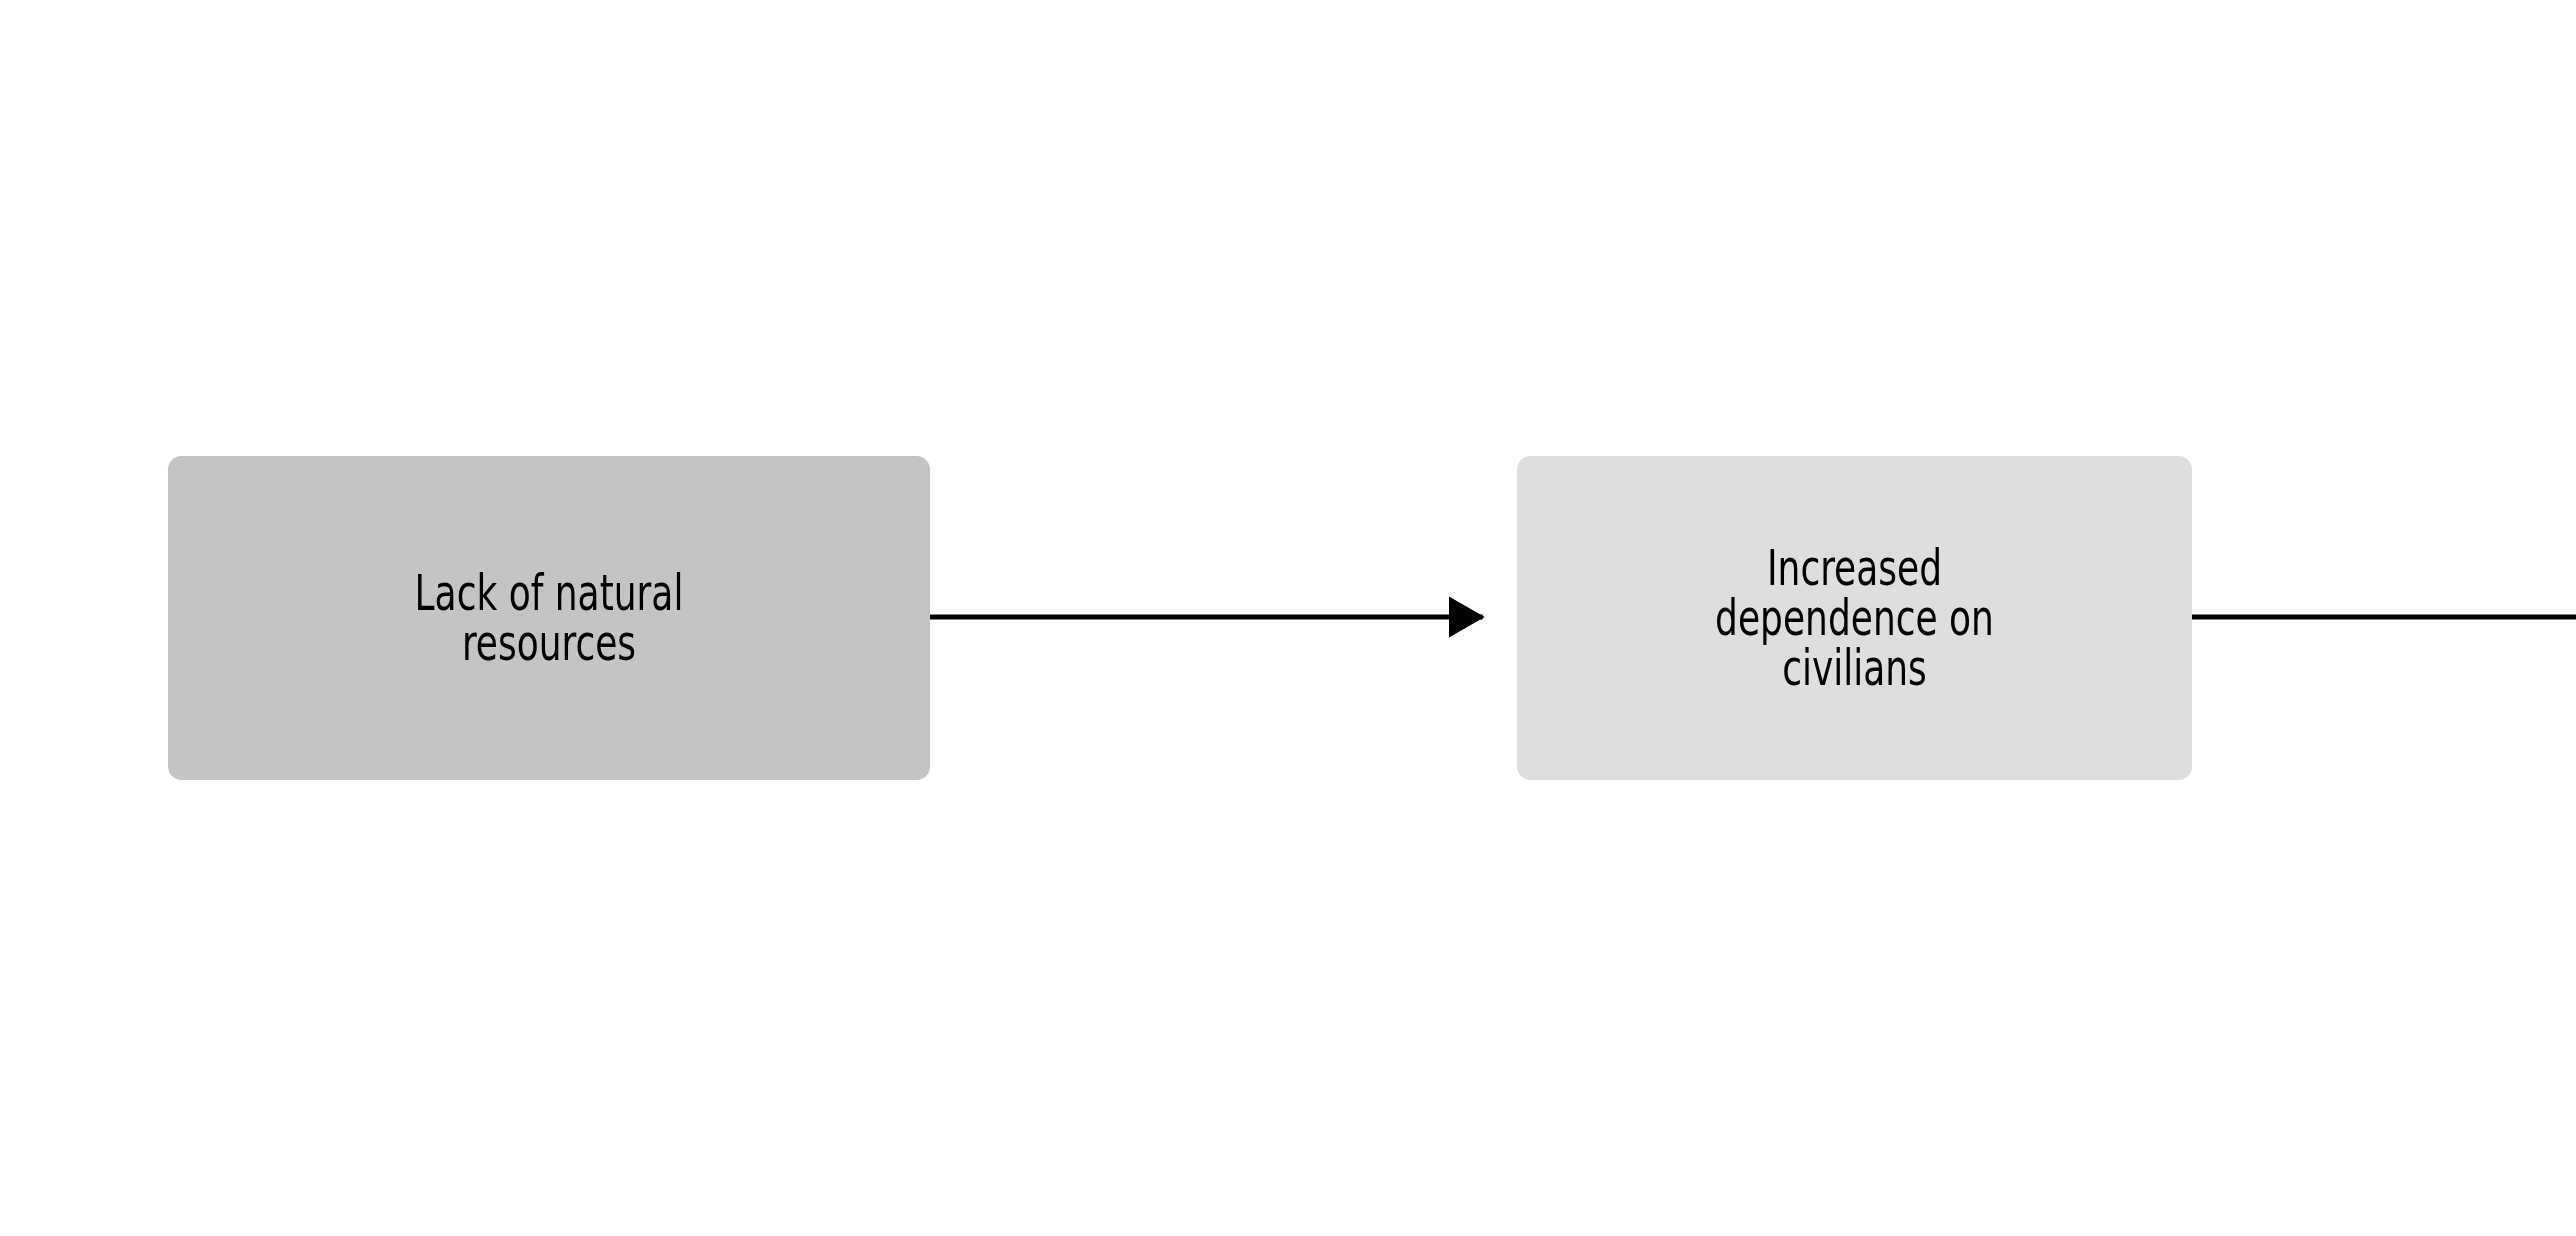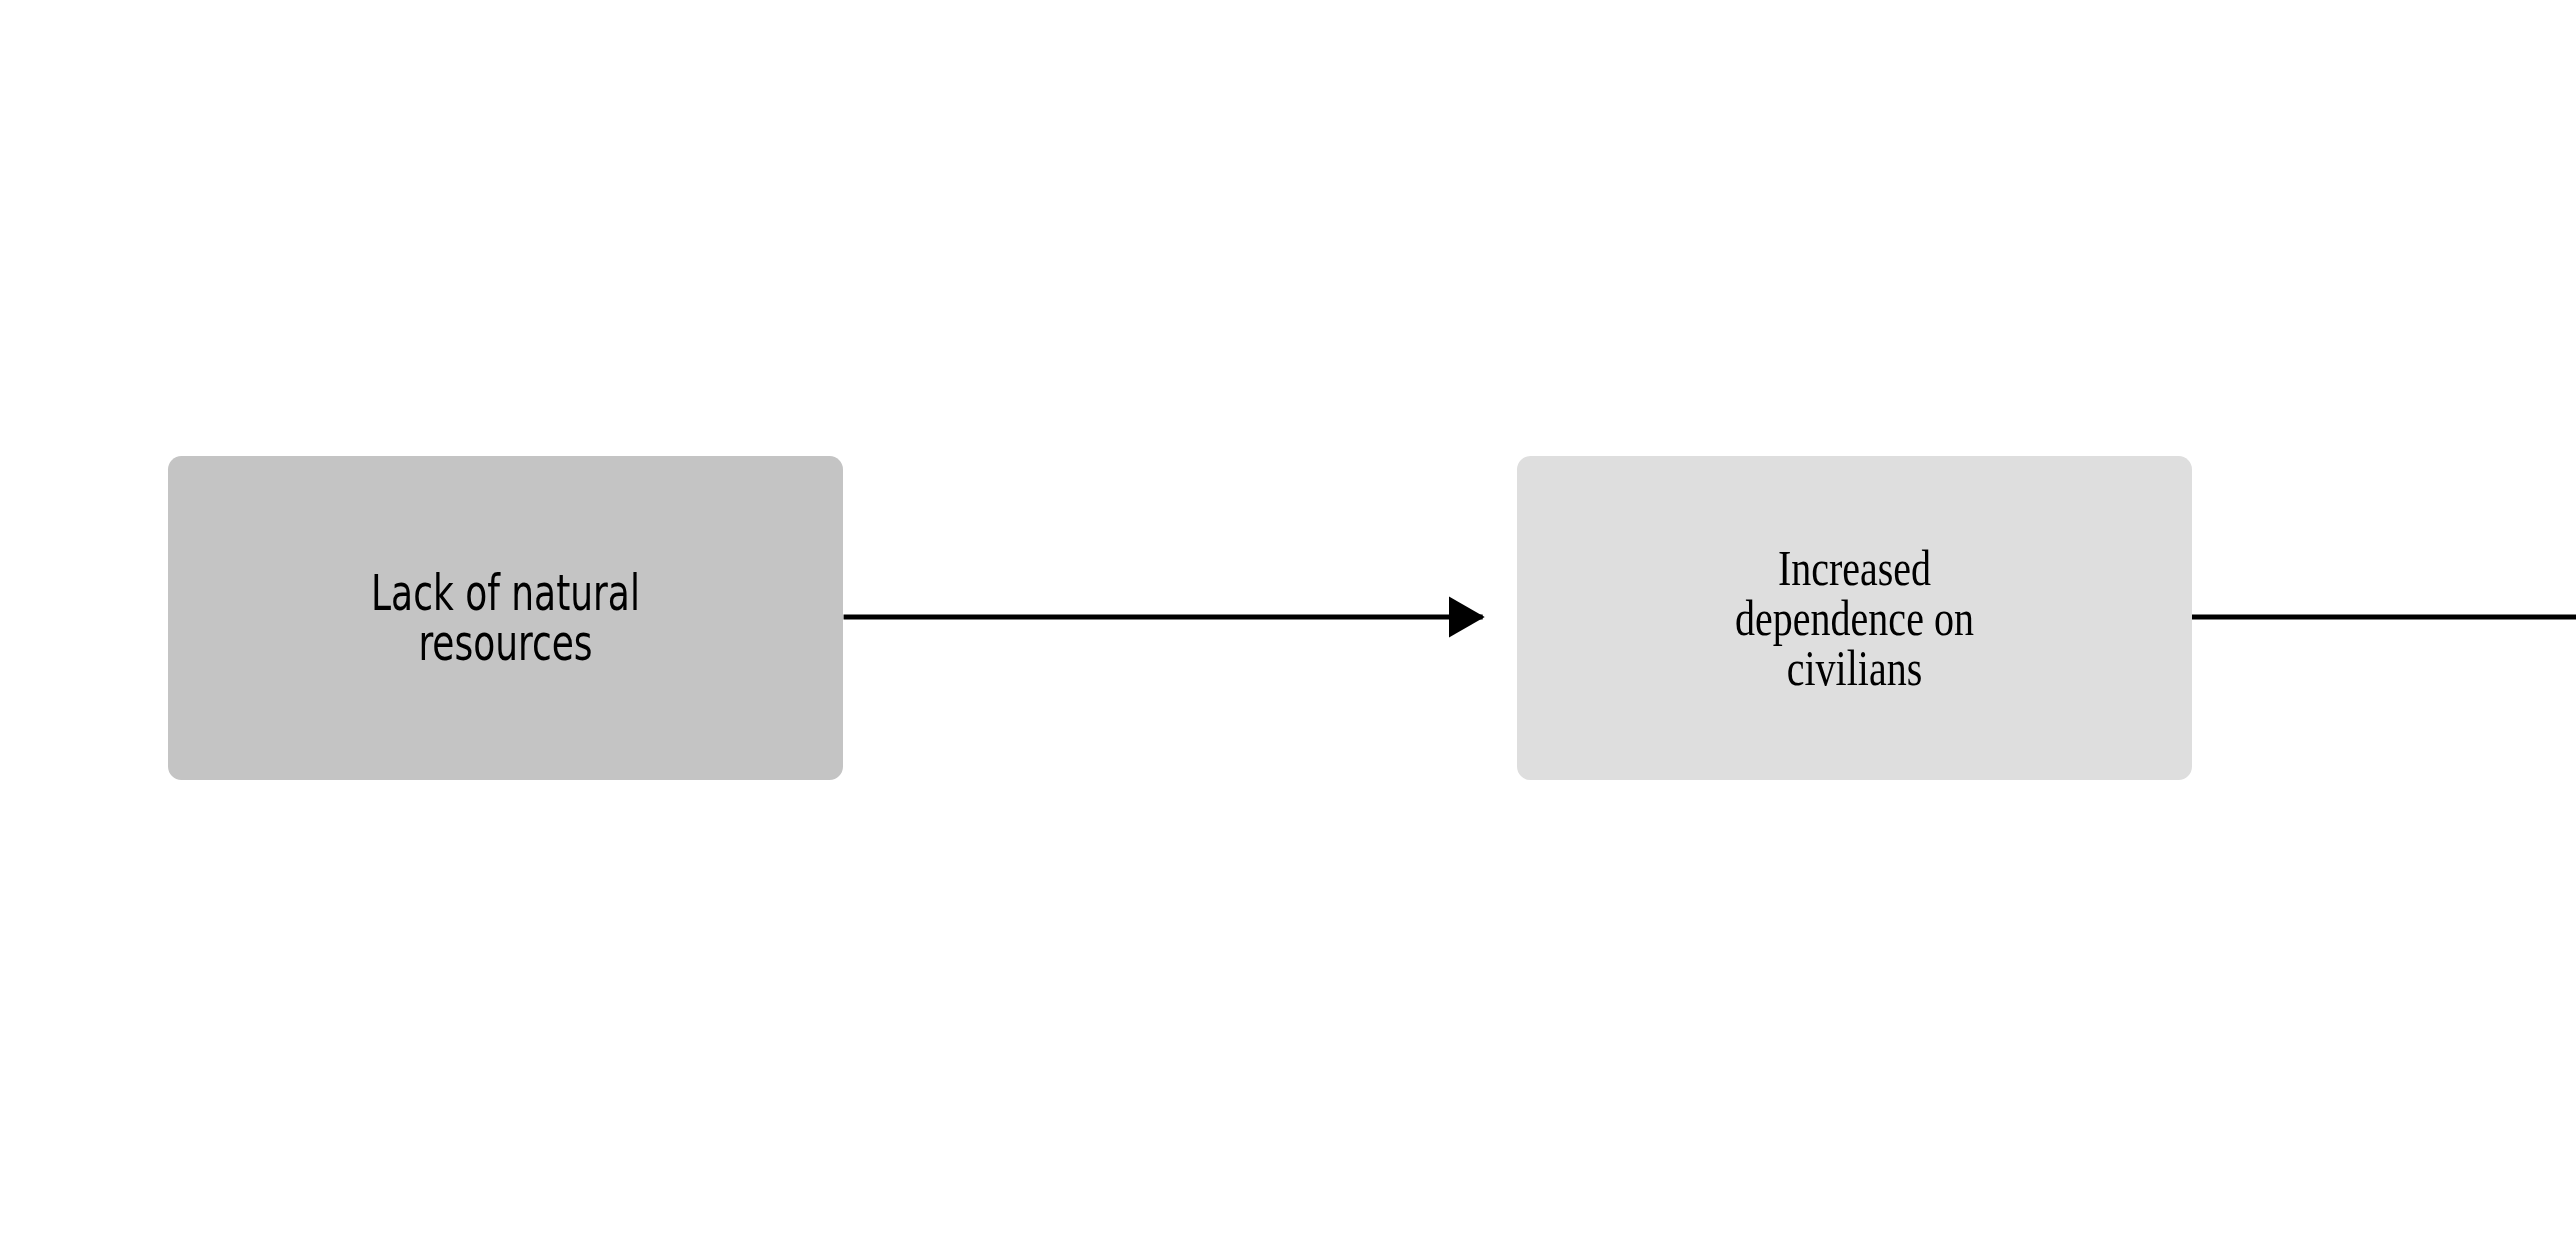--- a/index.html
+++ b/index.html
@@ -41,22 +41,22 @@
     line-height: 1.0;
     font-weight: 400;
     letter-spacing: 0px;
     white-space: pre-line;
     font-stretch: condensed;
     transform: scaleX(0.80);
     transform-origin: center center;
   }
 
   
-  #node-1 { left: 168px;  top: 456px; width: 675px; height: 324px; background: #c4c4c4; }
-  #node-2 { left: 1517px; top: 456px; width: 675px; height: 324px; background: #dedede; font-family: Liberation Serif, serif; }
+  #node-1 { left: 168px;  top: 456px; width: 762px; height: 324px; background: #c4c4c4; }
+  #node-2 { left: 1517px; top: 456px; width: 675px; height: 324px; background: #dedede; }
 
   
   #edge-layer {
     position: absolute;
     left: 0;
     top: 0;
     width: 3709px;
     height: 1236px;
     pointer-events: none;
   }

